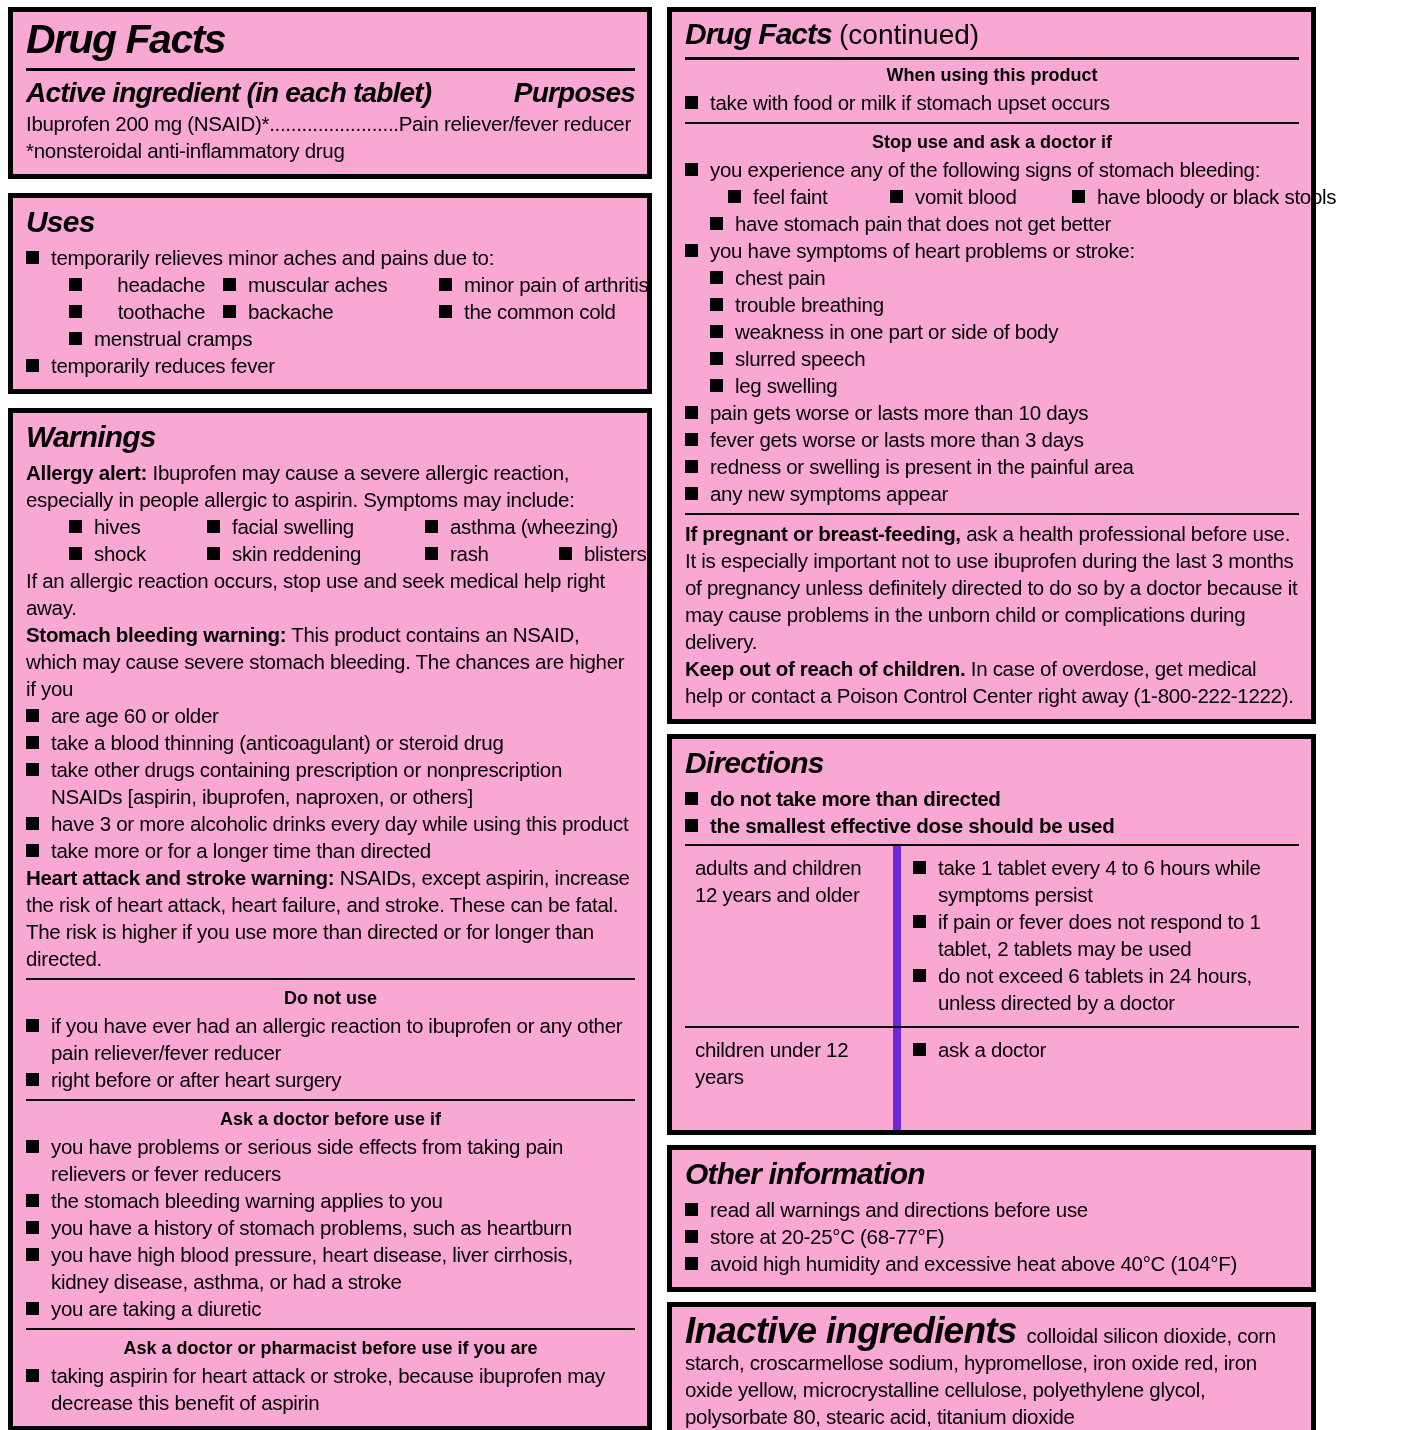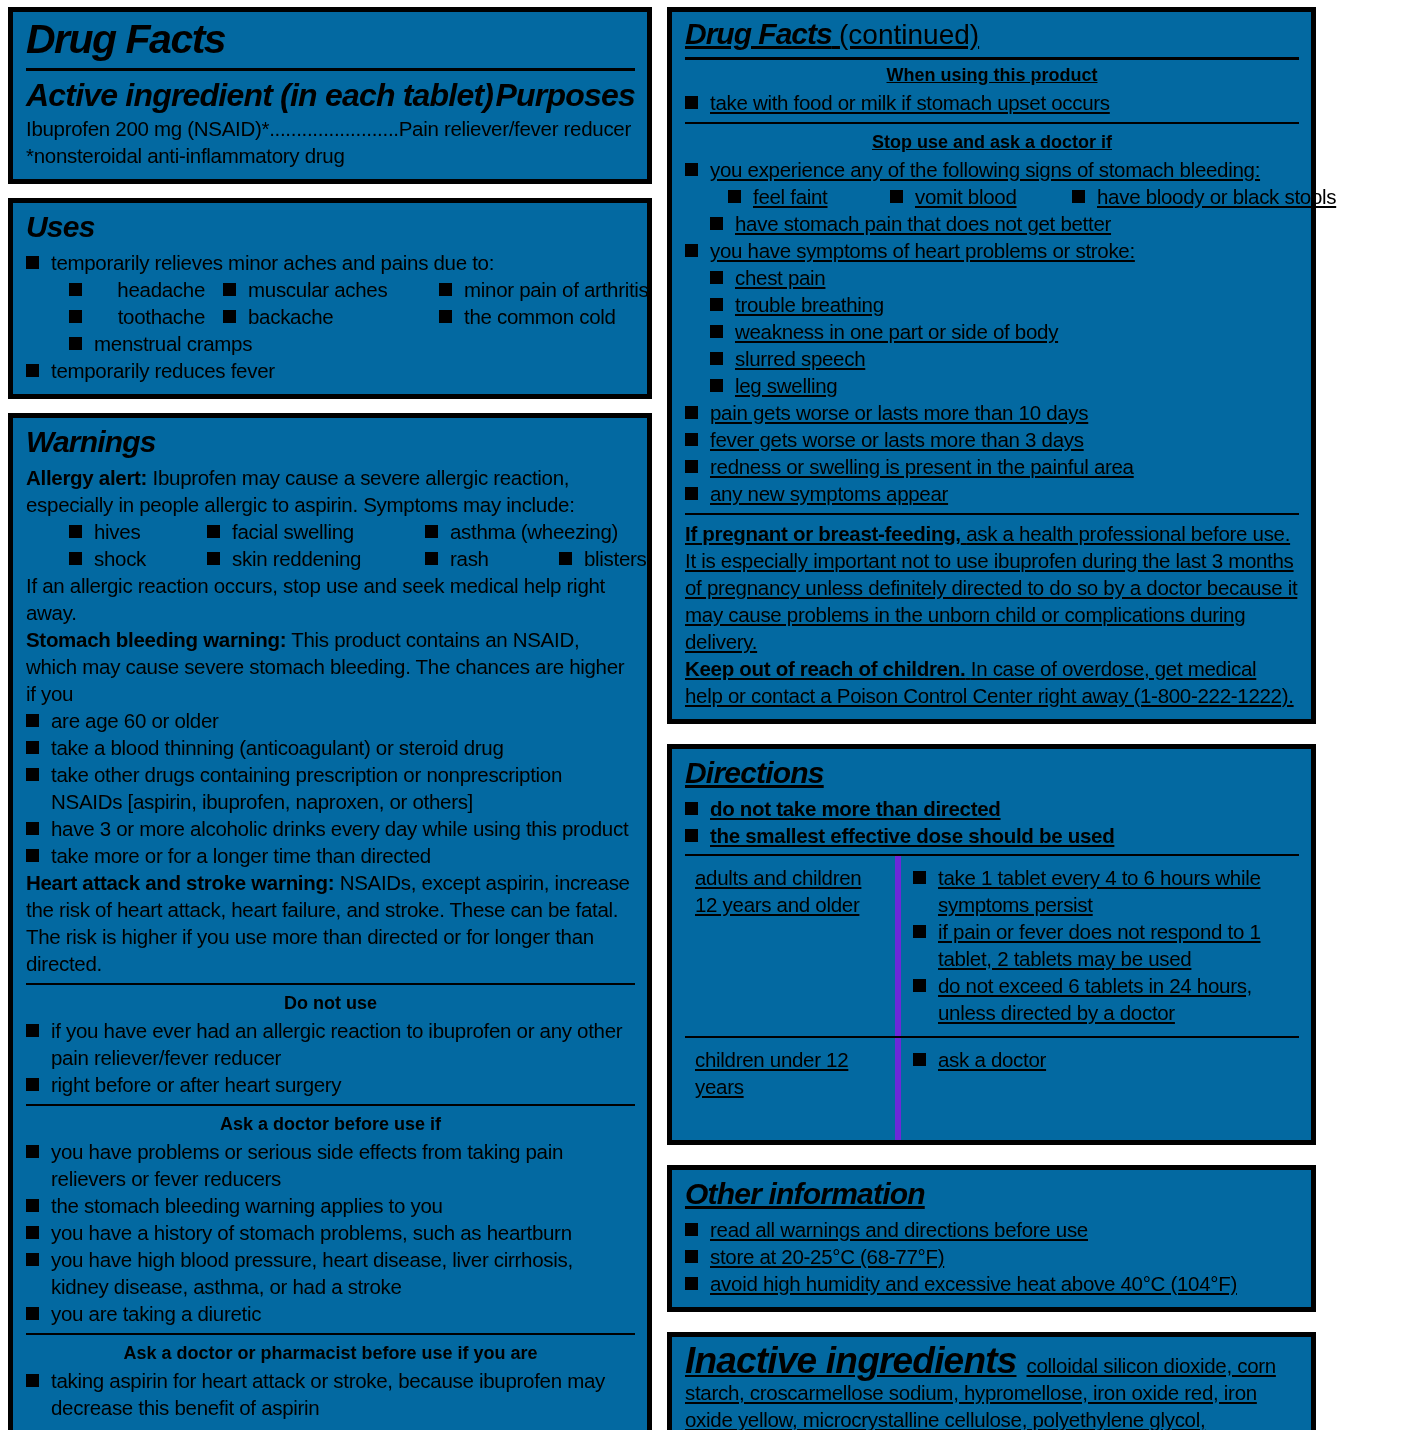--- a/index.html
+++ b/index.html
@@ -5,32 +5,32 @@
   * { margin:0; padding:0; box-sizing:border-box; }
   html,body { background:#ffffff; }
   body {
     width:1422px; height:1430px;
     font-family:"Liberation Sans", sans-serif;
     color:#000; overflow:hidden;
   }
   .label { display:flex; gap:15px; padding:7px 0 7px 8px; width:1316px; height:1430px; }
   .col { display:flex; flex-direction:column; }
   .col-left  { width:644px; gap:14px; }
-  .col-right { width:720px; gap:20px;text-decoration:underline; }
-  .box { border:5px solid #000; background:#0369a1; padding:5px 12px 10px 13px; }
+  .col-right { width:720px; gap:10px; }
+  .box { border:5px solid #000; background:#f9a8d4; padding:5px 12px 10px 13px; }
   .grow { flex:1 1 auto; position:relative; }
 
   
   .dfhead { font-size:41px; font-weight:bold; font-style:italic; letter-spacing:-1.5px; line-height:1.1; padding-bottom:4px; }
   .dfhead-sm { font-size:30px; font-weight:bold; font-style:italic; letter-spacing:-1px; line-height:1.15; padding-bottom:3px; }
   .dfhead-suffix { font-weight:normal; font-style:normal; font-size:28px; letter-spacing:0; }
   .sechead { font-size:30px; font-weight:bold; font-style:italic; letter-spacing:-0.8px; line-height:1.2; margin:1px 0 4px 0; }
   .subhead { font-size:18px; font-weight:bold; line-height:27px; margin-top:2px;text-align:center; }
   .aihead-row { display:flex; justify-content:space-between; align-items:baseline; margin-top:4px; }
-  .aihead { font-size:32px; font-weight:bold; font-style:italic; letter-spacing:-0.8px; line-height:1.25; }
+  .aihead { font-size:28px; font-weight:bold; font-style:italic; letter-spacing:-0.8px; line-height:1.25; }
 
   
   .rule-title { border-top:3px solid #000; margin:2px 0 2px 0; }
   .rule { border-top:2px solid #000; margin:6px 0 5px 0; }
 
   
   .txt { font-size:20.5px; line-height:27px; letter-spacing:-0.3px; }
   .b { font-weight:bold; }
 
   
@@ -41,21 +41,21 @@
   .grid-row { display:flex; margin-left:25px; }
   .cell { flex:none; display:flex;margin-left:18px; }
   .uc1 { width:136px;justify-content:space-between; } .uc2 { width:198px; }
   .ac1 { width:120px;text-align:center; } .ac2 { width:200px; } .ac3 { width:116px; }
   .sc1 { width:144px; } .sc2 { width:164px; }
 
   
   .dtable { border-top:2px solid #000; margin-top:5px; }
   .trow { display:flex; }
   .trow + .trow { border-top:2px solid #000; }
-  .tcell-who { width:216px; flex:none; border-right:6px solid #6d28d9; padding:8px 8px 10px 10px; }
+  .tcell-who { width:216px; flex:none; border-right:8px solid #6d28d9; padding:8px 8px 10px 10px; }
   .tcell-inst { flex:1 1 auto; padding:8px 0 10px 12px; }
   .trow-last .tcell-who, .trow-last .tcell-inst { padding-bottom:40px; }
   .box-directions { padding-bottom:0; }
 
   
   .inline-head { font-size:37px; font-weight:bold; font-style:italic; letter-spacing:-0.8px; margin-right:10px; line-height:1; }
 </style>
 </head>
 <body>
 

